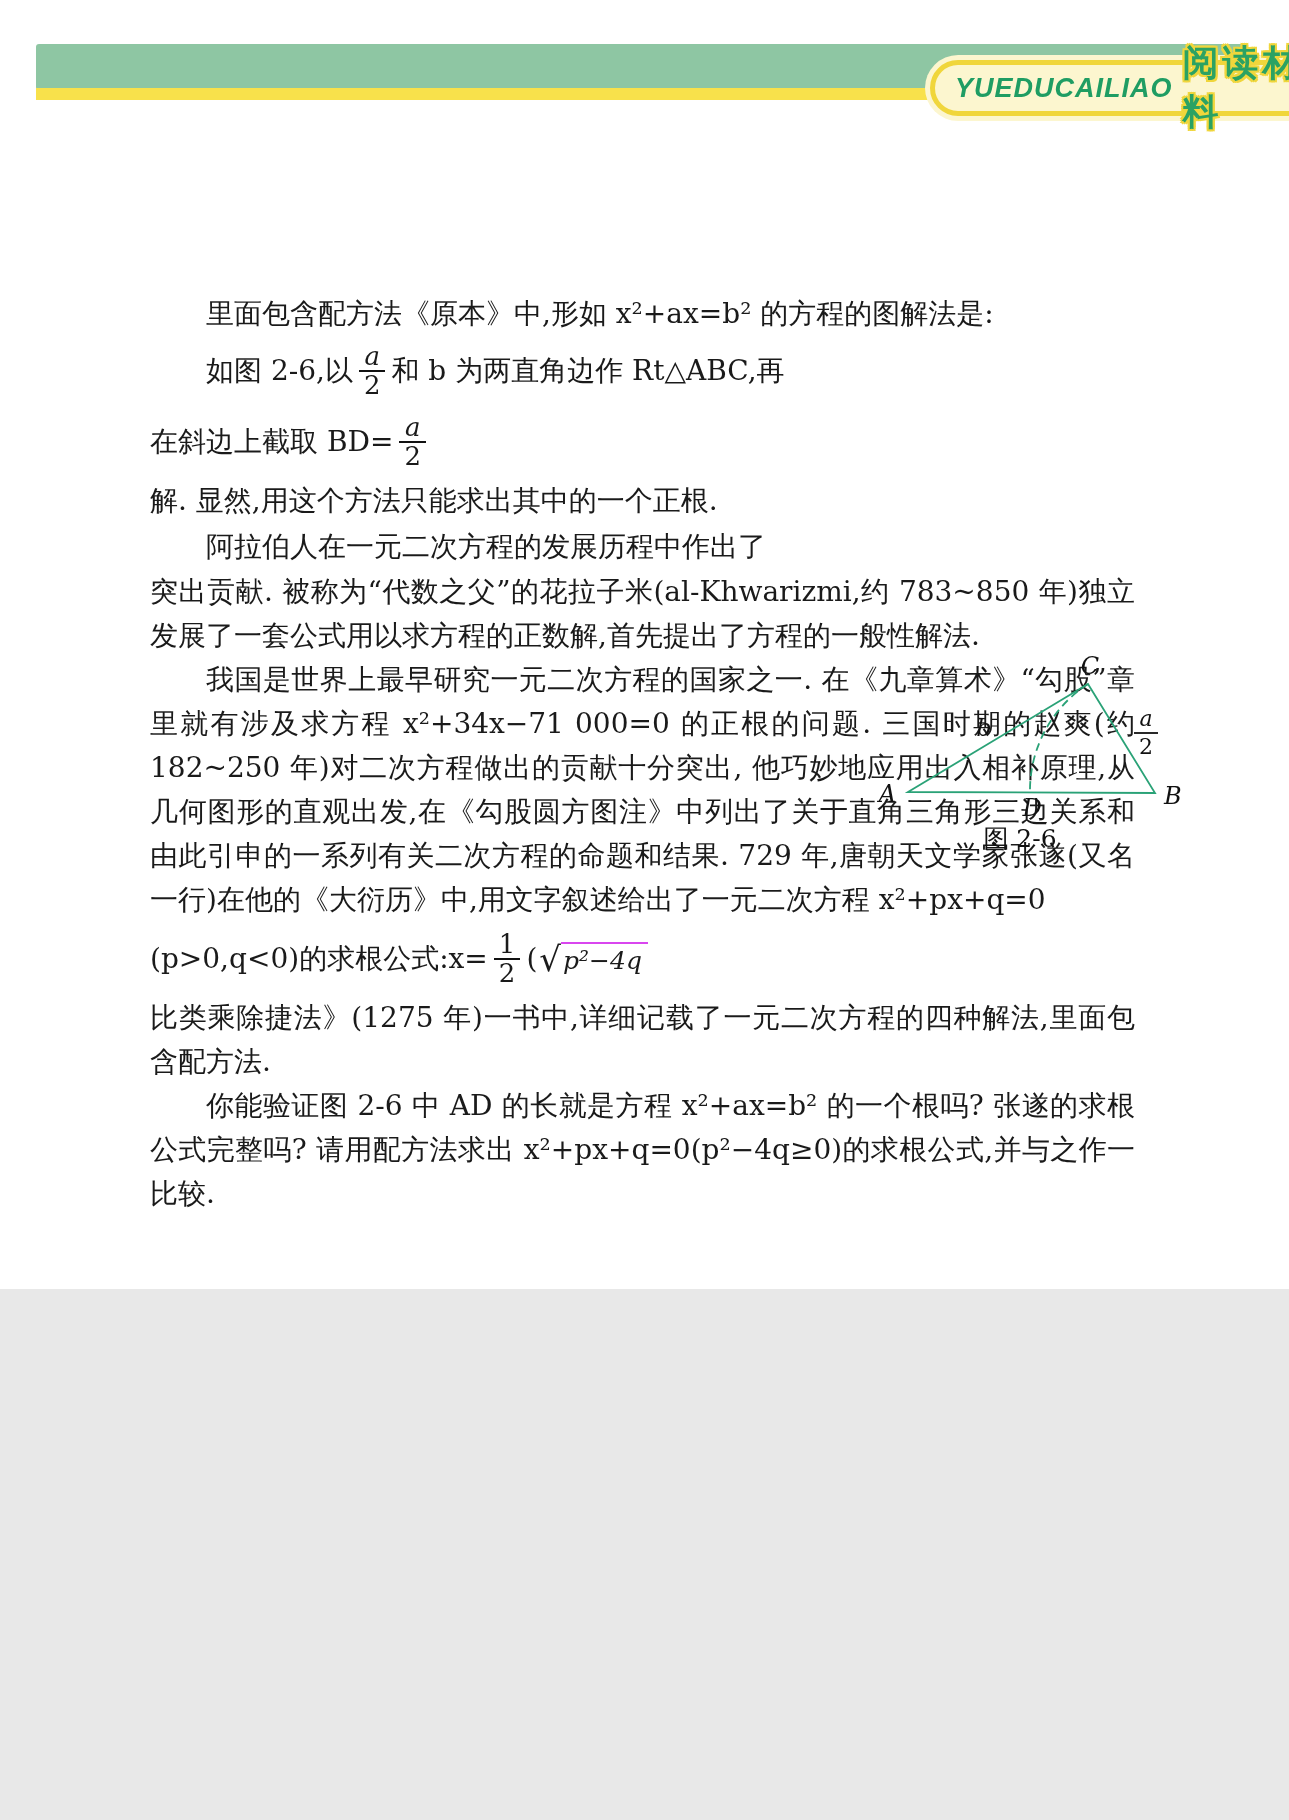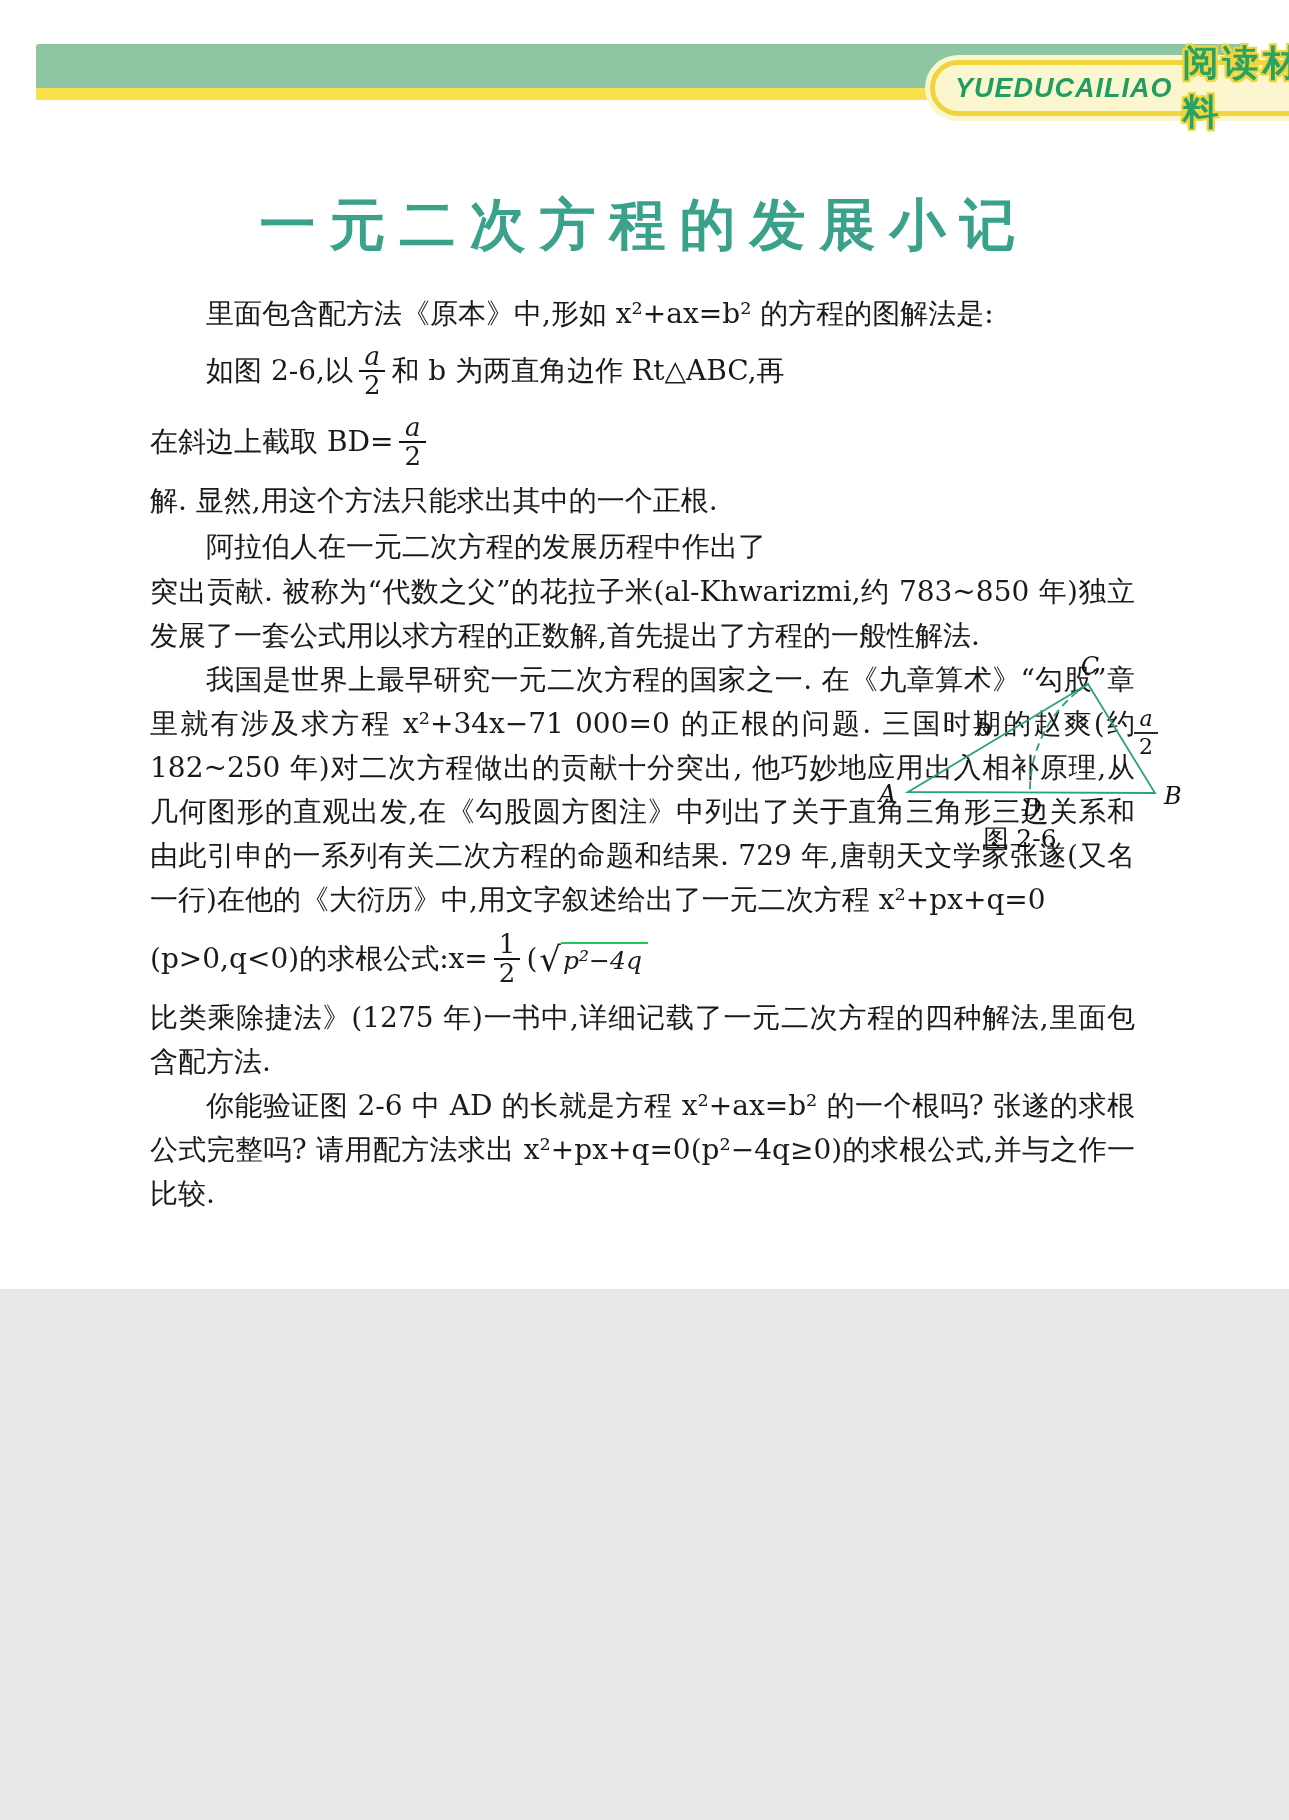--- a/index.html
+++ b/index.html
@@ -33,21 +33,21 @@
   .fl3{height:46px;line-height:46px;display:block;}
   .fl4{height:46px;line-height:46px;display:block;padding-left:56px;}
   .formula-line{height:74px;}
   .frac{display:inline-flex;flex-direction:column;align-items:center;vertical-align:middle;
     line-height:1.05;font-size:26px;margin:0 6px;}
   .frac .num{padding:0 5px;}
   .frac .den{border-top:2px solid #111;padding:0 5px;}
   .it{font-style:italic;}
   .root{display:inline-flex;align-items:flex-start;margin:0 2px;}
   .rsym{font-size:34px;line-height:1;transform:translateY(1px);}
-  .radicand{border-top:2px solid #22c55e;font-style:italic;font-size:25px;line-height:1.3;padding:1px 6px 0 2px;margin-top:1px;}
+  .radicand{border-top:2px solid #d946ef;font-style:italic;font-size:25px;line-height:1.3;padding:1px 6px 0 2px;margin-top:1px;}
   .gap-top{margin-top:76px;}
   
   .figure{position:absolute;left:850px;top:642px;width:340px;}
   .figure svg{display:block;}
   .fig-caption{width:340px;text-align:center;font-size:25px;margin-top:2px;color:#111;}
   
   .footer-chapter{position:absolute;left:975px;top:1782px;
     font-family:"DejaVu Sans","Liberation Sans",sans-serif;font-weight:bold;font-size:18px;color:#7f1d1d;}
   .footer-chapter span{margin-right:14px;}
   .page-num-box{position:absolute;left:1177px;top:1740px;width:68px;height:42px;background:#ef4444;
@@ -61,21 +61,20 @@
 
 <div class="page">
 
   <div class="header-bar"></div>
   <div class="header-underline"></div>
   <div class="badge">
     <span class="badge-latin">YUEDUCAILIAO</span>
     <span class="badge-cn">阅读材料</span>
   </div>
 
-  <div class="page-title">一元二次方程的发展小记</div>
 
   <div class="content">
     <p class="ind">里面包含配方法《原本》中,形如 x²+ax=b² 的方程的图解法是:</p>
 
     <div class="narrow">
       <div class="mline fl1">
         <span>如图 2-6,以</span>
           <span class="frac">
             <span class="num it">a</span>
             <span class="den">2</span>

